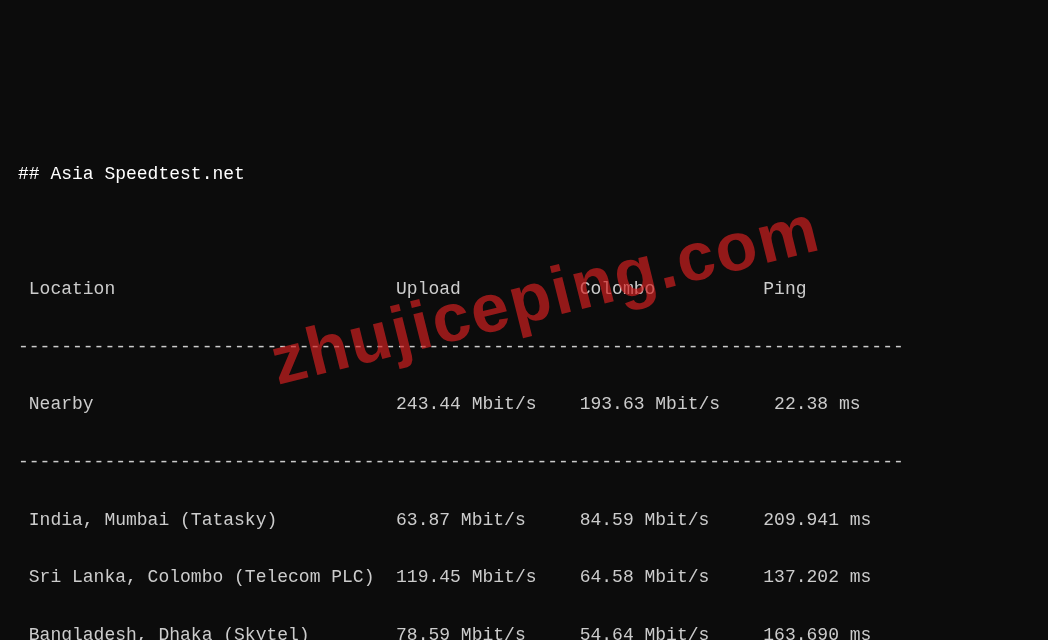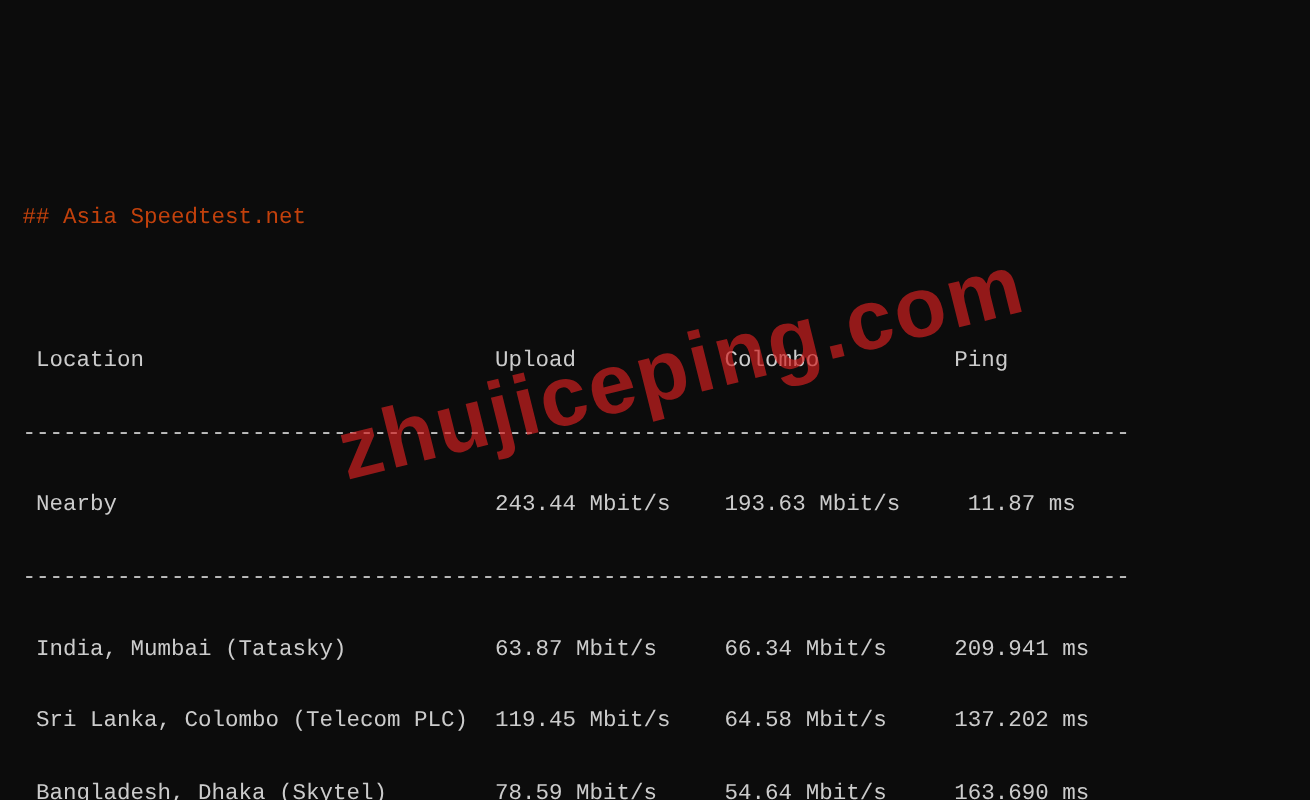--- a/index.html
+++ b/index.html
@@ -10,21 +10,21 @@
       line-height: 1.6;
       color: #cccccc;
       padding: 16px 18px;
       width: 1048px;
       height: 640px;
       overflow: hidden;
       position: relative;
       white-space: pre;
     }
     .title {
-      color: #c2410c;
+      color: #ffffff;
     }
     .line { display: block; }
     .blank { display: block; height: 1.6em; }
     .watermark {
       position: absolute;
       top: 46%;
       left: 52%;
       transform: translate(-50%, -50%) rotate(-14deg);
       font-family: Arial, sans-serif;
       font-weight: bold;
@@ -40,23 +40,23 @@
 </head>
 <body>
 
 
 
 <div>
 <span class="line title"><span>## </span><span>Asia Speedtest.net</span></span>
 <span class="blank"></span>
 <span class="line"> Location                          Upload           Colombo          Ping</span>
 <span class="line">----------------------------------------------------------------------------------</span>
-<span class="line"> Nearby                            243.44 Mbit/s    193.63 Mbit/s     11.87 ms</span>
+<span class="line"> Nearby                            243.44 Mbit/s    193.63 Mbit/s     22.38 ms</span>
 <span class="line">----------------------------------------------------------------------------------</span>
-<span class="line"> India, Mumbai (Tatasky)           63.87 Mbit/s     66.34 Mbit/s     209.941 ms</span>
+<span class="line"> India, Mumbai (Tatasky)           63.87 Mbit/s     84.59 Mbit/s     209.941 ms</span>
 <span class="line"> Sri Lanka, Colombo (Telecom PLC)  119.45 Mbit/s    64.58 Mbit/s     137.202 ms</span>
 <span class="line"> Bangladesh, Dhaka (Skytel)        78.59 Mbit/s     54.64 Mbit/s     163.690 ms</span>
 
 
 
 
 
 
 
 

